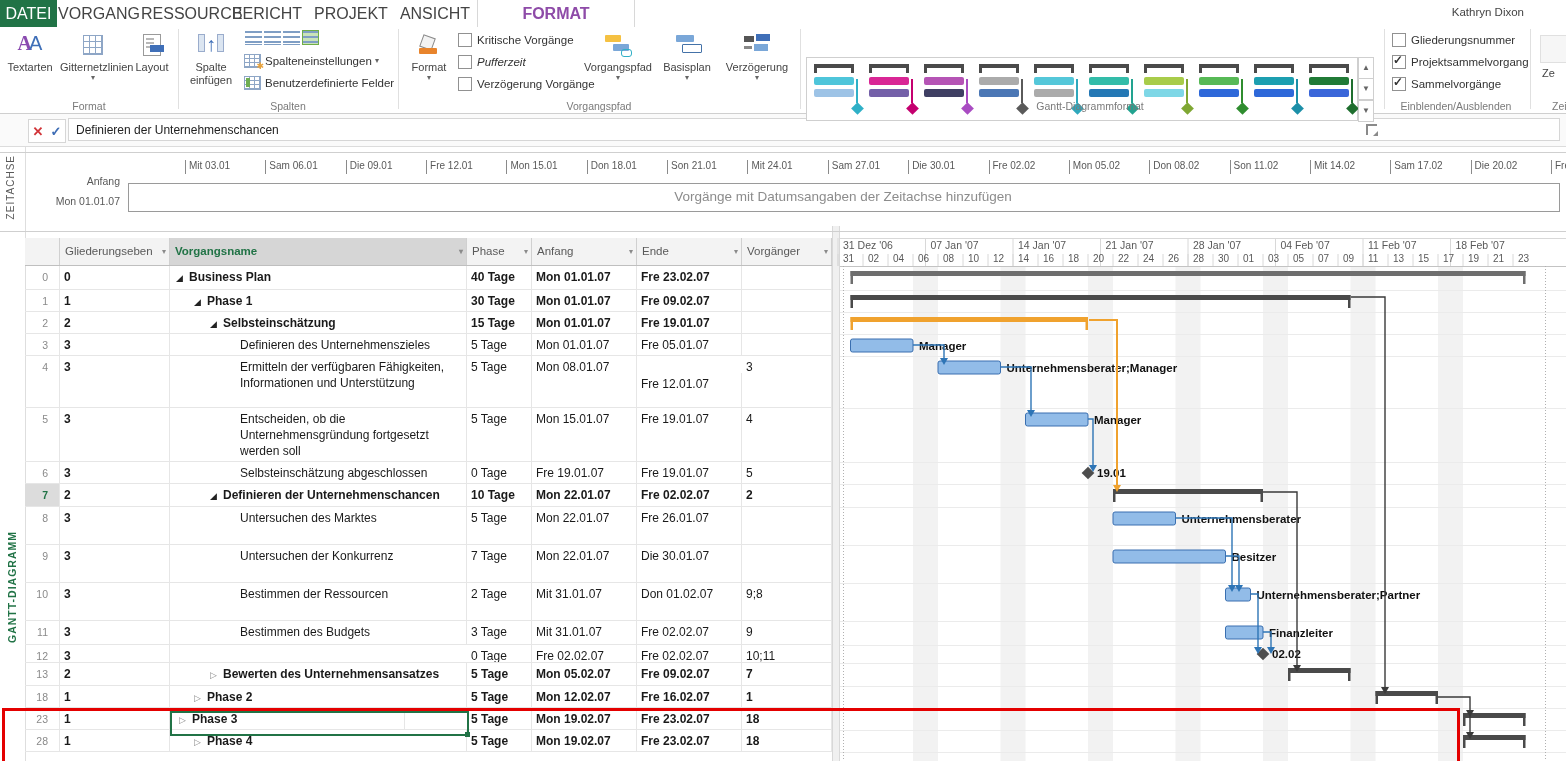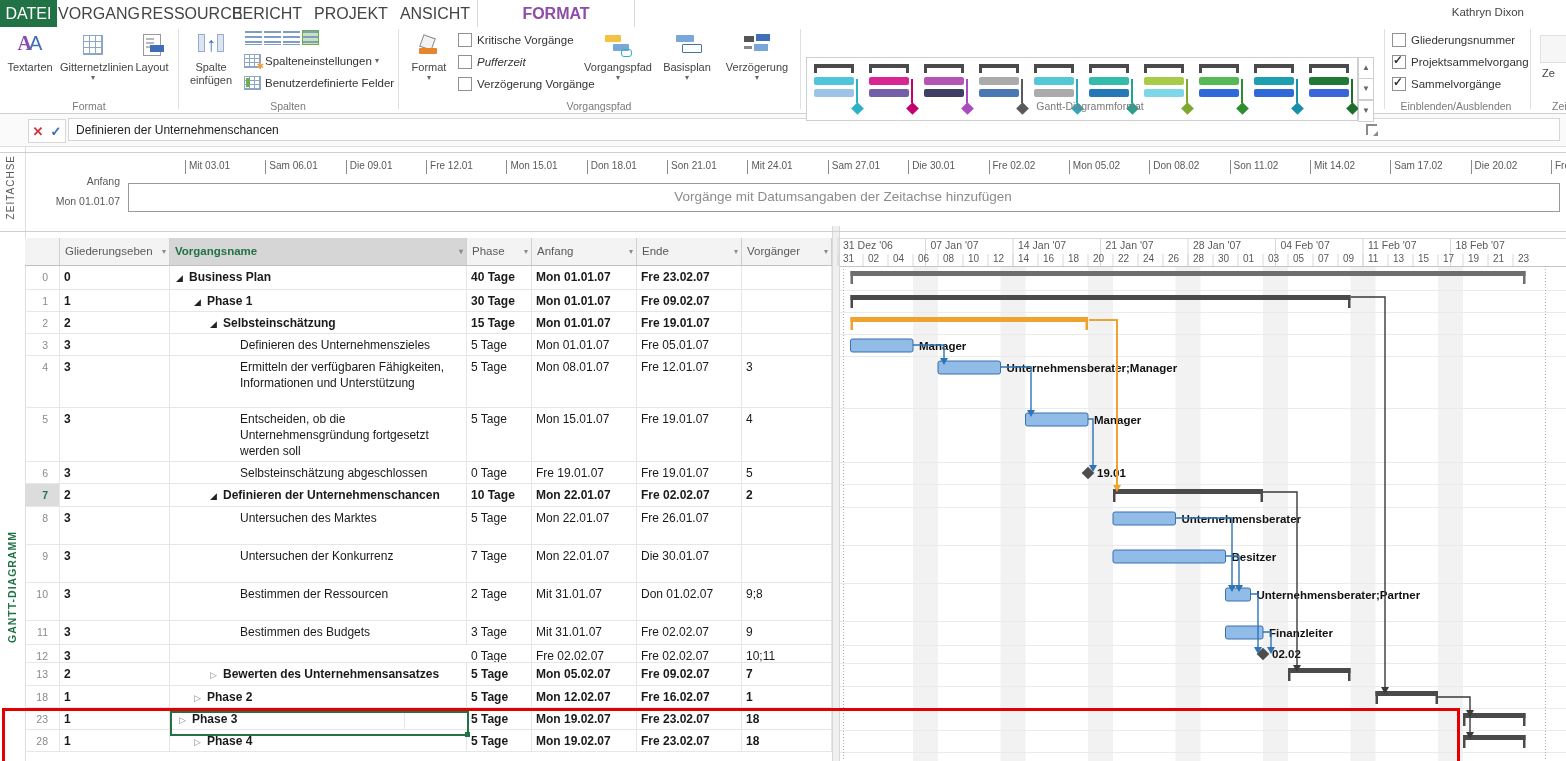--- a/index.html
+++ b/index.html
@@ -487,21 +487,21 @@
           <div class="tcell" style="left: 507px; width: 105px;">Mon 01.01.07</div>
           <div class="tcell" style="left: 612px; width: 105px;">Fre 05.01.07</div>
           <div class="tcell" style="left: 717px; width: 90px;"></div>
         </div>
         <div class="trow" style="top: 130px; height: 52px;">
           <div class="tcell idcell" style="left: 0px; width: 35px;">4</div>
           <div class="tcell" style="left: 35px; width: 110px; font-weight: bold;">3</div>
           <div class="tcell" style="left: 145px; width: 297px; padding-left: 70px;"><span>Ermitteln der verfügbaren Fähigkeiten, Informationen und Unterstützung</span></div>
           <div class="tcell" style="left: 442px; width: 65px;">5 Tage</div>
           <div class="tcell" style="left: 507px; width: 105px;">Mon 08.01.07</div>
-          <div class="tcell" style="left: 612px; width: 105px;">Fre 12.01.07</div>
+          <div class="tcell" style="left: 612px; width: 105px; margin-top: 17px;">Fre 12.01.07</div>
           <div class="tcell" style="left: 717px; width: 90px;">3</div>
         </div>
         <div class="trow" style="top: 182px; height: 54px;">
           <div class="tcell idcell" style="left: 0px; width: 35px;">5</div>
           <div class="tcell" style="left: 35px; width: 110px; font-weight: bold;">3</div>
           <div class="tcell" style="left: 145px; width: 297px; padding-left: 70px;"><span>Entscheiden, ob die Unternehmensgründung fortgesetzt werden soll</span></div>
           <div class="tcell" style="left: 442px; width: 65px;">5 Tage</div>
           <div class="tcell" style="left: 507px; width: 105px;">Mon 15.01.07</div>
           <div class="tcell" style="left: 612px; width: 105px;">Fre 19.01.07</div>
           <div class="tcell" style="left: 717px; width: 90px;">4</div>

